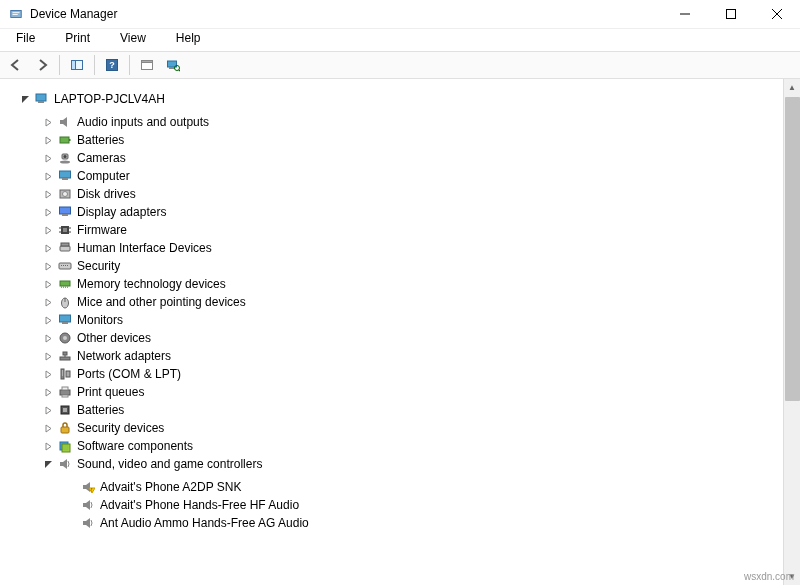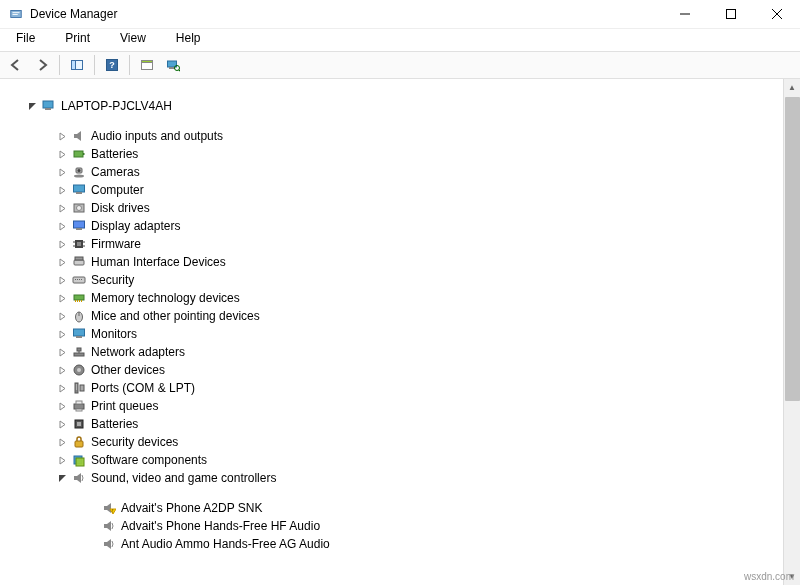--- a/index.html
+++ b/index.html
@@ -70,21 +70,21 @@
   .client {
     position: relative;
     height: calc(586px - 30px - 22px - 28px);
     overflow: hidden;
   }
   .tree {
     padding: 6px 0 6px 6px;
     overflow-y: auto;
     height: 100%;
   }
-  .tree ul { list-style:none; margin:12px; padding:0 0 0 18px; }
+  .tree ul { list-style:none; margin:5px; padding:0 0 0 18px; }
   .tree > ul { padding-left: 8px; }
   .node {
     display:flex; align-items:center;
     height: 18px;
     white-space: nowrap;
     position: relative;
   }
   .toggle {
     width:12px;height:12px;
     margin-right:3px;
@@ -433,42 +433,42 @@
             </li>
             <li>
               <div class="node">
                 <span class="toggle">
                   <svg width="9" height="9" viewBox="0 0 9 9">
                     <path d="M2 1 L7 4.5 L2 8 Z" fill="none" stroke="#888" stroke-width="1"></path>
                   </svg>
                 </span>
                 <span class="icon">
                   <svg width="14" height="14" viewBox="0 0 14 14">
+                    <circle cx="7" cy="7" r="5" fill="#888" stroke="#555"></circle>
+                    <circle cx="7" cy="7" r="2" fill="#ccc"></circle>
+                  </svg>
+                </span>
+                <span class="label">Other devices</span>
+              </div>
+            </li>
+            <li>
+              <div class="node">
+                <span class="toggle">
+                  <svg width="9" height="9" viewBox="0 0 9 9">
+                    <path d="M2 1 L7 4.5 L2 8 Z" fill="none" stroke="#888" stroke-width="1"></path>
+                  </svg>
+                </span>
+                <span class="icon">
+                  <svg width="14" height="14" viewBox="0 0 14 14">
                     <rect x="2" y="8" width="10" height="3" fill="#888" stroke="#555"></rect>
                     <rect x="5" y="3" width="4" height="3" fill="#888" stroke="#555"></rect>
                     <line x1="7" y1="6" x2="7" y2="8" stroke="#555"></line>
                   </svg>
                 </span>
                 <span class="label">Network adapters</span>
-              </div>
-            </li>
-            <li>
-              <div class="node">
-                <span class="toggle">
-                  <svg width="9" height="9" viewBox="0 0 9 9">
-                    <path d="M2 1 L7 4.5 L2 8 Z" fill="none" stroke="#888" stroke-width="1"></path>
-                  </svg>
-                </span>
-                <span class="icon">
-                  <svg width="14" height="14" viewBox="0 0 14 14">
-                    <circle cx="7" cy="7" r="5" fill="#888" stroke="#555"></circle>
-                    <circle cx="7" cy="7" r="2" fill="#ccc"></circle>
-                  </svg>
-                </span>
-                <span class="label">Other devices</span>
               </div>
             </li>
             <li>
               <div class="node">
                 <span class="toggle">
                   <svg width="9" height="9" viewBox="0 0 9 9">
                     <path d="M2 1 L7 4.5 L2 8 Z" fill="none" stroke="#888" stroke-width="1"></path>
                   </svg>
                 </span>
                 <span class="icon">

